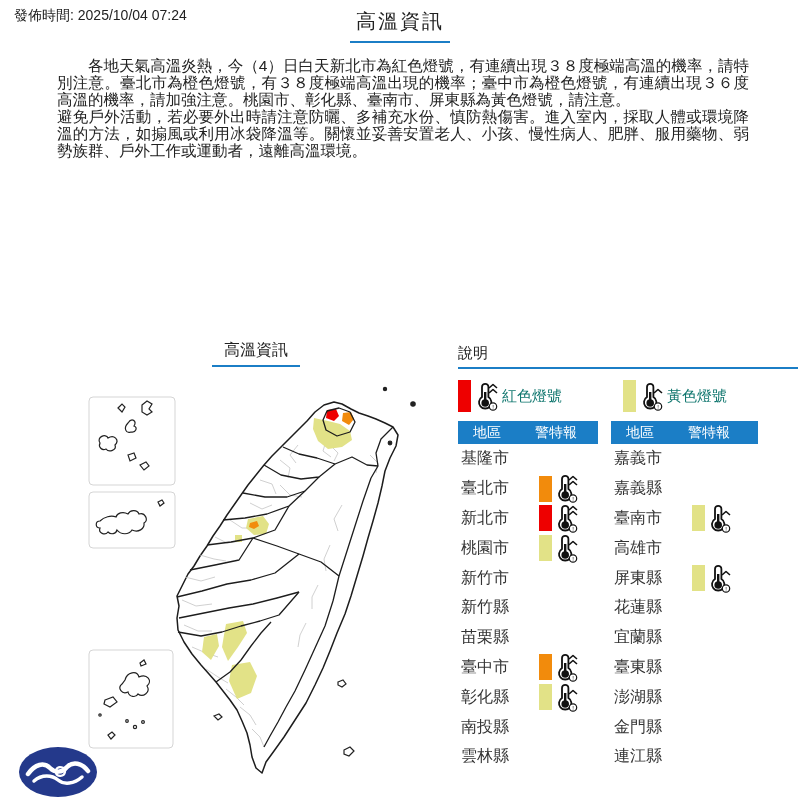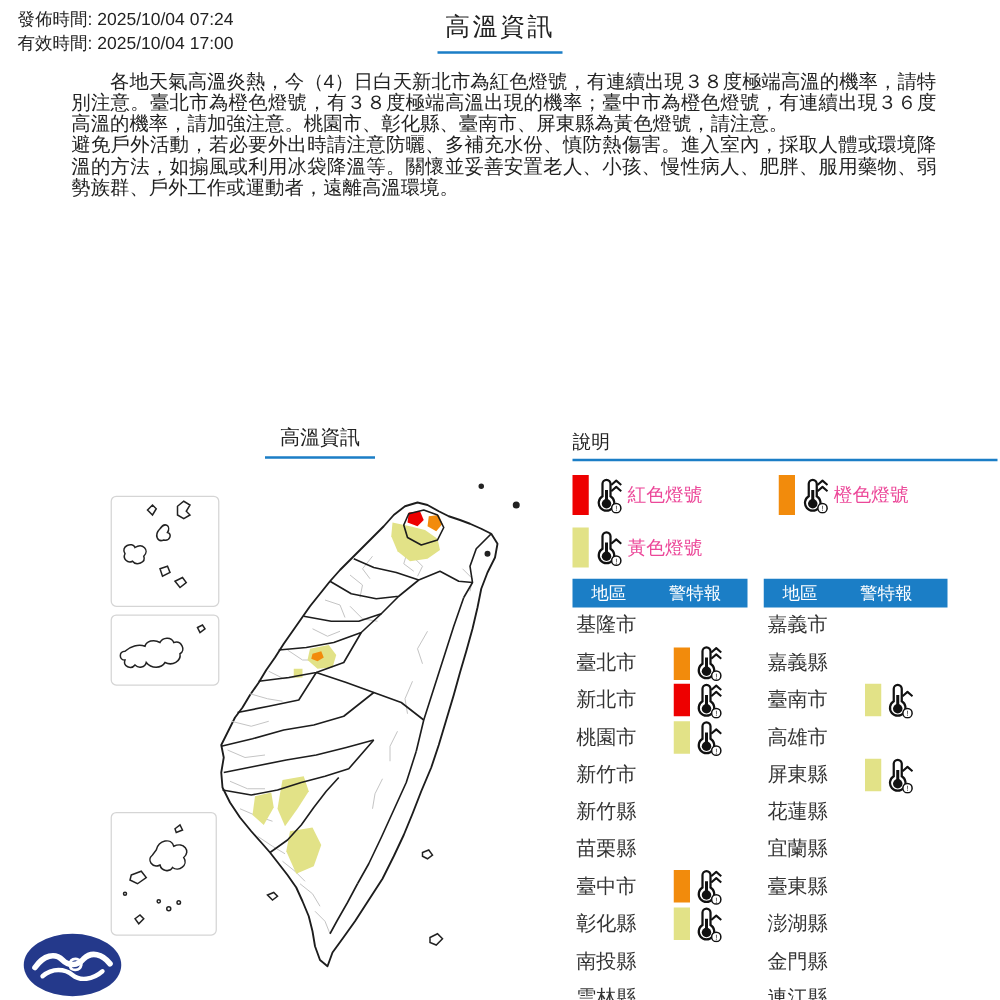--- a/index.html
+++ b/index.html
@@ -24,41 +24,40 @@
   #taiwan-map{position:absolute;left:80px;top:385px;}
   #cwb-logo{position:absolute;left:16px;top:744px;}
 
   
   .panel{position:absolute;left:458px;top:325px;width:340px;margin-top:19px;}
   .legend-title{font-size:15px;color:#222;padding-bottom:4px;border-bottom:2px solid var(--blue);}
   .legend-grid{display:grid;grid-template-columns:165px 165px;margin-top:6px;}
   .legend-item{display:flex;align-items:center;height:42px;}
   .legend-item .swatch{display:inline-block;width:13px;height:32px;margin-right:3px;}
   .thermo-slot{display:inline-flex;align-items:center;margin-right:4px;}
-  .legend-label{font-size:15px;color:#ec4899;}
+  .legend-label{font-size:15px;color:#0f766e;}
 
   .tables{display:flex;margin-top:4px;gap:13px;}
   .rtable{width:140px;}
   .rtable:last-child{width:147px;}
   .thead{background:var(--blue);color:#fff;height:23px;display:flex;align-items:center;font-size:14px;}
   .thead .h1{width:62px;padding-left:15px;}
   .thead .h2{flex:1;}
   .trow{display:flex;align-items:center;height:29.8px;}
   .trow .rname{width:78px;font-size:16px;color:#333;padding-left:3px;white-space:nowrap;font-family:Liberation Serif, serif;}
   .badge{display:flex;align-items:center;}
   .badge .swatch{display:inline-block;width:13px;height:26px;margin-right:2px;}
 </style>
 </head>
 <body>
 
 <div class="page">
 
   <div class="pub-times">
     <div><span>發佈時間:</span> <span>2025/10/04 07:24</span></div>
-    <div><span>有效時間:</span> <span>2025/10/04 17:00</span></div>
   </div>
 
   <div class="page-title">高溫資訊</div>
 
   <div class="content">
     <p class="indent">各地天氣高溫炎熱，今（4）日白天新北市為紅色燈號，有連續出現３８度極端高溫的機率，請特別注意。臺北市為橙色燈號，有３８度極端高溫出現的機率；臺中市為橙色燈號，有連續出現３６度高溫的機率，請加強注意。桃園市、彰化縣、臺南市、屏東縣為黃色燈號，請注意。</p>
     <p>避免戶外活動，若必要外出時請注意防曬、多補充水份、慎防熱傷害。進入室內，採取人體或環境降溫的方法，如搧風或利用冰袋降溫等。關懷並妥善安置老人、小孩、慢性病人、肥胖、服用藥物、弱勢族群、戶外工作或運動者，遠離高溫環境。</p>
   </div>
 
   <div class="map-title">高溫資訊</div>
@@ -196,35 +195,20 @@
               <rect x="10" y="10" width="2.4" height="10" fill="#111"></rect>
               <path d="M15 11 l4 -3.5 4 3.5" fill="none" stroke="#111" stroke-width="1.6" stroke-linejoin="round"></path>
               <path d="M15 6 l4 -3.5 4 3.5" fill="none" stroke="#111" stroke-width="1.6" stroke-linejoin="round"></path>
               <circle cx="19" cy="24.5" r="3.7" fill="#fff" stroke="#111" stroke-width="1.2"></circle>
               <text x="19" y="27" font-size="6" text-anchor="middle" fill="#111" font-family="Liberation Sans, sans-serif">!</text>
             </svg>
           </span>
         <span class="legend-label">紅色燈號</span>
       </div>
       <div class="legend-item">
-        <span class="swatch" style="background: rgb(242, 139, 12);"></span>
-        <span class="thermo-slot">
-            <svg width="24" height="29" viewBox="0 0 24 29">
-              <path d="M8 5 a3.2 3.2 0 0 1 6.4 0 v10 a6.2 6.2 0 1 1 -6.4 0 Z" fill="#fff" stroke="#111" stroke-width="1.8"></path>
-              <circle cx="11.2" cy="21" r="3.8" fill="#111"></circle>
-              <rect x="10" y="10" width="2.4" height="10" fill="#111"></rect>
-              <path d="M15 11 l4 -3.5 4 3.5" fill="none" stroke="#111" stroke-width="1.6" stroke-linejoin="round"></path>
-              <path d="M15 6 l4 -3.5 4 3.5" fill="none" stroke="#111" stroke-width="1.6" stroke-linejoin="round"></path>
-              <circle cx="19" cy="24.5" r="3.7" fill="#fff" stroke="#111" stroke-width="1.2"></circle>
-              <text x="19" y="27" font-size="6" text-anchor="middle" fill="#111" font-family="Liberation Sans, sans-serif">!</text>
-            </svg>
-          </span>
-        <span class="legend-label">橙色燈號</span>
-      </div>
-      <div class="legend-item">
         <span class="swatch" style="background: rgb(226, 226, 135);"></span>
         <span class="thermo-slot">
             <svg width="24" height="29" viewBox="0 0 24 29">
               <path d="M8 5 a3.2 3.2 0 0 1 6.4 0 v10 a6.2 6.2 0 1 1 -6.4 0 Z" fill="#fff" stroke="#111" stroke-width="1.8"></path>
               <circle cx="11.2" cy="21" r="3.8" fill="#111"></circle>
               <rect x="10" y="10" width="2.4" height="10" fill="#111"></rect>
               <path d="M15 11 l4 -3.5 4 3.5" fill="none" stroke="#111" stroke-width="1.6" stroke-linejoin="round"></path>
               <circle cx="19" cy="24.5" r="3.7" fill="#fff" stroke="#111" stroke-width="1.2"></circle>
               <text x="19" y="27" font-size="6" text-anchor="middle" fill="#111" font-family="Liberation Sans, sans-serif">!</text>
             </svg>

